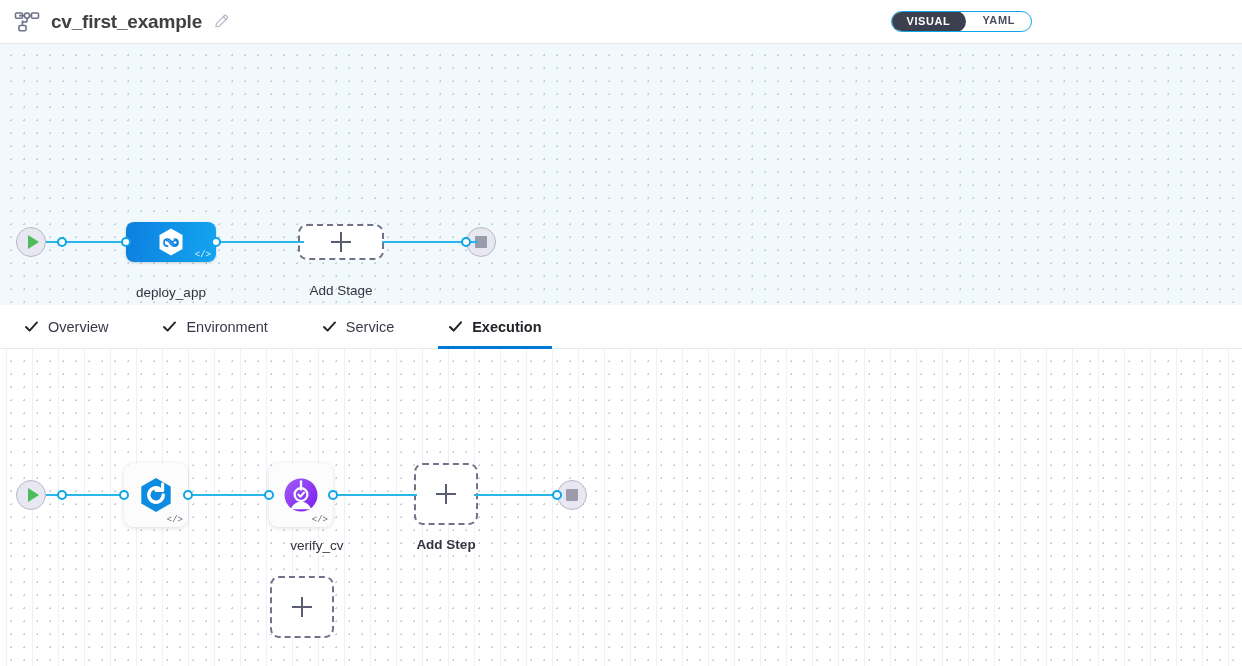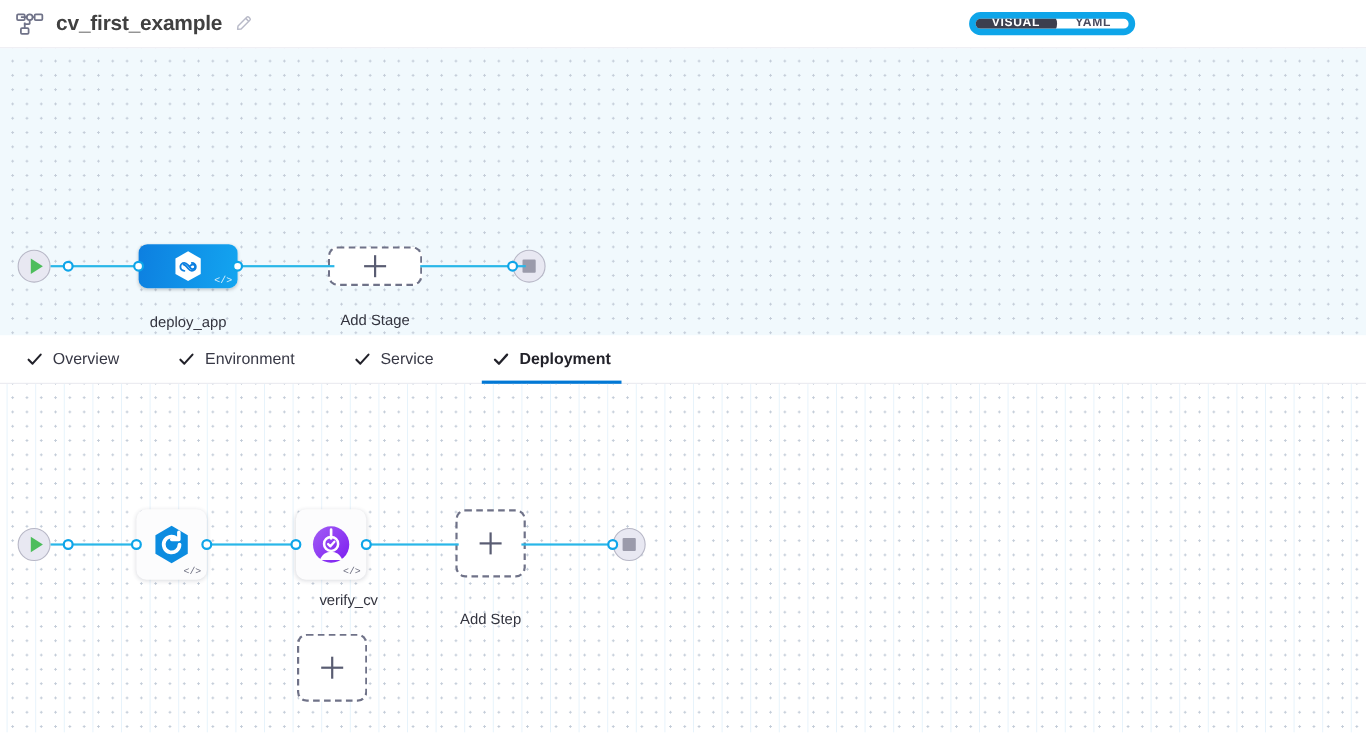--- a/index.html
+++ b/index.html
@@ -28,23 +28,23 @@
     color: #404040;
     letter-spacing: -0.2px;
   }
   .edit-pencil { width: 17px; height: 17px; display:block; cursor:pointer; }
 
   .mode-toggle {
     position: absolute;
     right: 210px;
     top: 11px;
     display: flex;
-    align-items: center;
+    align-items: flex-end;
     height: 21px;
-    border: 6px solid #0ea5e9;
+    border: 1px solid #0ea5e9;
     border-radius: 11px;
     background: #ffffff;
     overflow: hidden;
   }
   .mode-btn {
     font-size: 11px;
     font-weight: bold;
     letter-spacing: 0.6px;
     padding: 0 16px;
     height: 21px;
@@ -324,21 +324,21 @@
         </svg>
     </span>
     <span class="tab-label">Service</span>
   </button>
   <button class="tab active">
     <span class="tab-check">
       <svg viewBox="0 0 15 15" width="15" height="15">
           <path d="M2 8 L5.6 11.6 L13 3.4" fill="none" stroke="#22222a" stroke-width="2.1" stroke-linecap="round" stroke-linejoin="round"></path>
         </svg>
     </span>
-    <span class="tab-label">Deployment</span>
+    <span class="tab-label">Execution</span>
   </button>
 </div>
 
 <div class="canvas canvas-bottom">
 
   <div class="edge" style="left:46px; top:145px; width:82px;"></div>
   <div class="edge" style="left:188px; top:145px; width:84px;"></div>
   <div class="edge" style="left:332px; top:145px; width:85px;"></div>
   <div class="edge" style="left:474px; top:145px; width:86px;"></div>
 
@@ -386,21 +386,21 @@
     <span class="port" style="left:-5px; top:27px;"></span>
     <span class="port" style="left:59px; top:27px;"></span>
   </div>
   <div class="node-caption" style="left:247px; top:187px; width:140px;">verify_cv</div>
 
   <div class="node" style="left:414px; top:114px;">
     <div class="add-box" style="width:64px; height:62px;">
       <span class="plus-glyph"></span>
     </div>
   </div>
-  <div class="node-caption" style="left:376px; top:204px; width:140px;">Add Step</div>
+  <div class="node-caption" style="left:376px; top:186px; width:140px;font-weight:bold;">Add Step</div>
 
   <div class="node" style="left:270px; top:227px;">
     <div class="add-box" style="width:64px; height:62px;">
       <span class="plus-glyph"></span>
     </div>
   </div>
 
   <div class="node" style="left:557px; top:131px;">
     <div class="terminal">
         <span class="stop-sq"></span>

